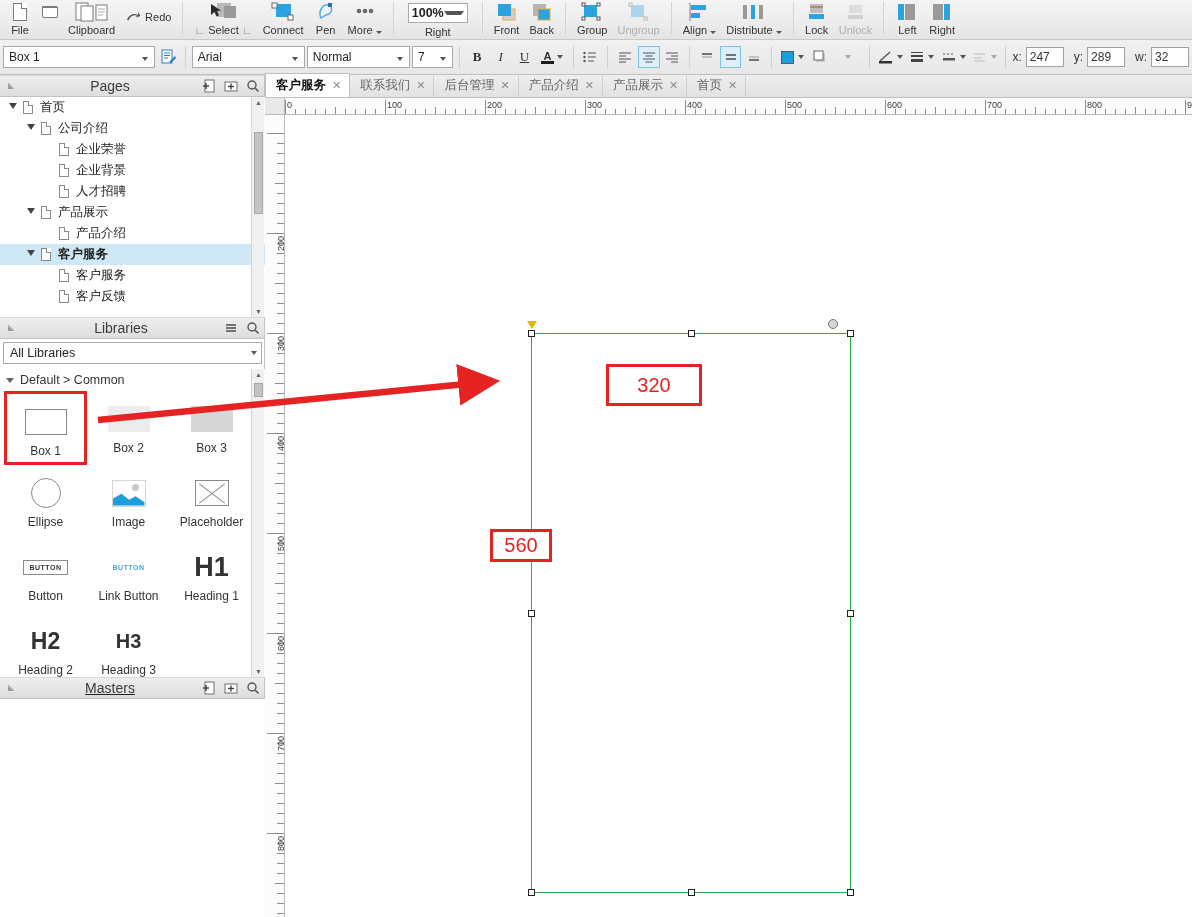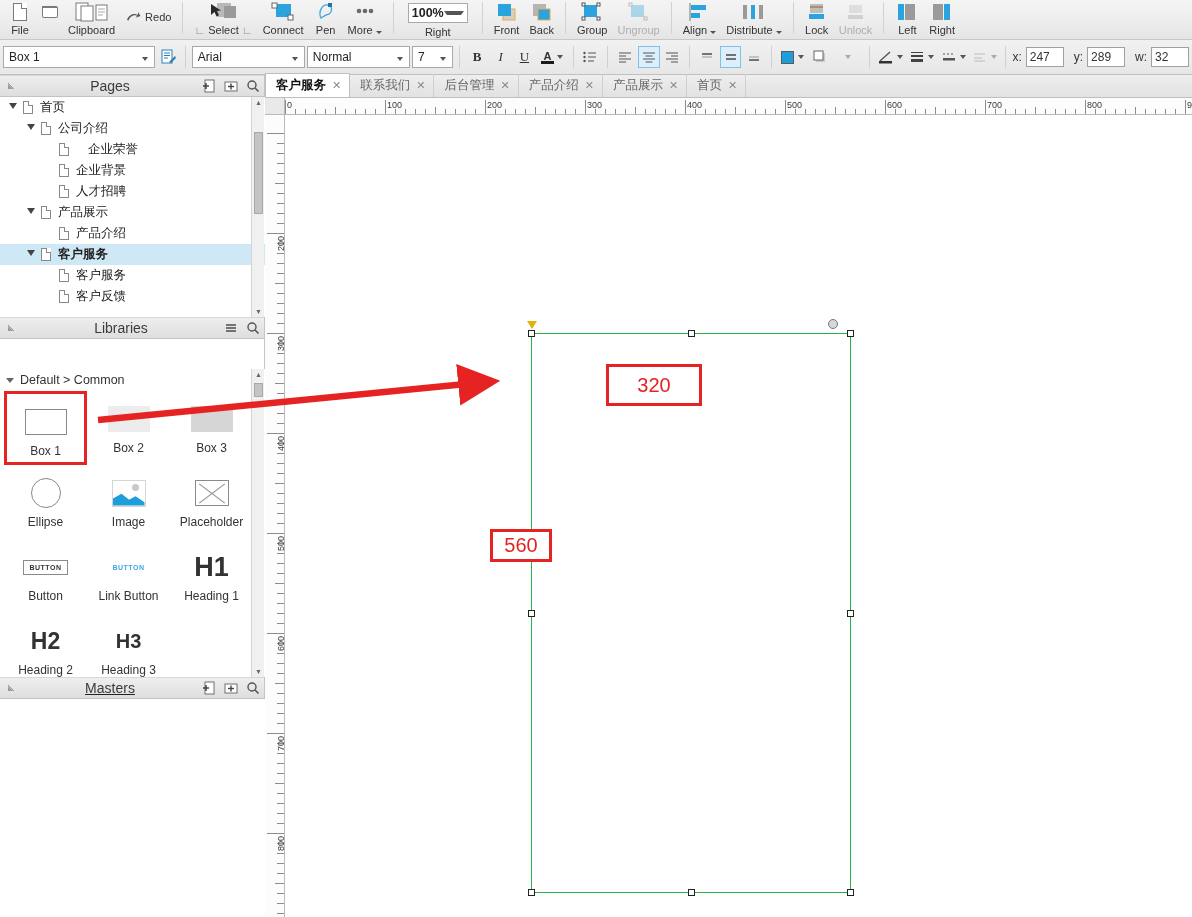--- a/index.html
+++ b/index.html
@@ -610,21 +610,21 @@
           <span class="tdoc">
             <span class="sheet"></span>
           </span>
           <span style="margin-left: 4px;">公司介绍</span>
         </div>
         <div class="tree-row" style="padding-left: 42px;">
           <span class="tw"></span>
           <span class="tdoc">
             <span class="sheet"></span>
           </span>
-          <span style="margin-left: 16px;">企业荣誉</span>
+          <span style="margin-left: 4px;">企业荣誉</span>
         </div>
         <div class="tree-row" style="padding-left: 42px;">
           <span class="tw"></span>
           <span class="tdoc">
             <span class="sheet"></span>
           </span>
           <span style="margin-left: 4px;">企业背景</span>
         </div>
         <div class="tree-row" style="padding-left: 42px;">
           <span class="tw"></span>
@@ -695,20 +695,24 @@
             <line x1="2" y1="7" x2="12" y2="7" stroke="#555" stroke-width="1.6"></line>
             <line x1="2" y1="10" x2="12" y2="10" stroke="#555" stroke-width="1.6"></line>
           </svg>
       </div>
       <div class="ph-ic">
         <svg width="14" height="14" viewBox="0 0 14 14">
             <circle cx="6" cy="6" r="4" fill="none" stroke="#555" stroke-width="1.4"></circle>
             <line x1="9" y1="9" x2="12.5" y2="12.5" stroke="#555" stroke-width="1.6"></line>
           </svg>
       </div>
+    </div>
+    <div class="lib-select">
+      <span class="txt">All Libraries</span>
+      <span class="caret"></span>
     </div>
     <div id="lib-body">
       <div class="lib-group-row">
         <span class="chev-down"></span>
         <span>Default &gt; Common</span>
       </div>
       <div class="lib-grid" id="lib-grid">
           <div class="lib-cell highlight">
             <div class="ico">
               <div class="box1-ico"></div>

